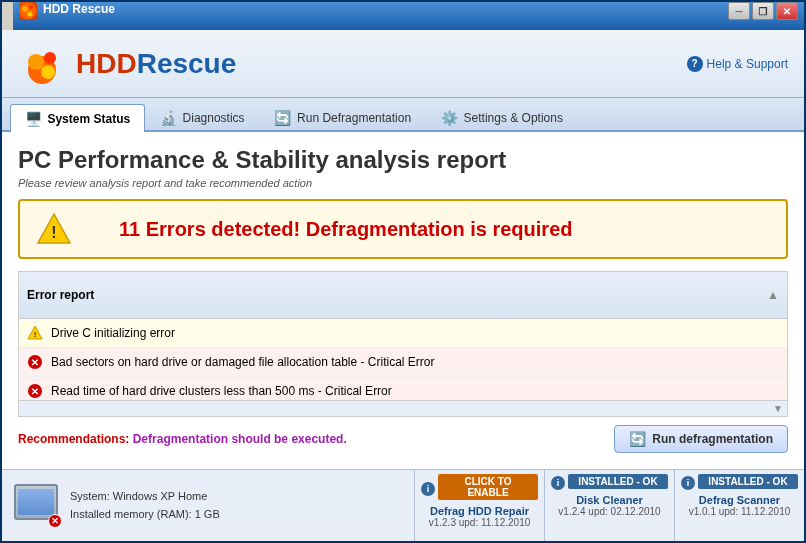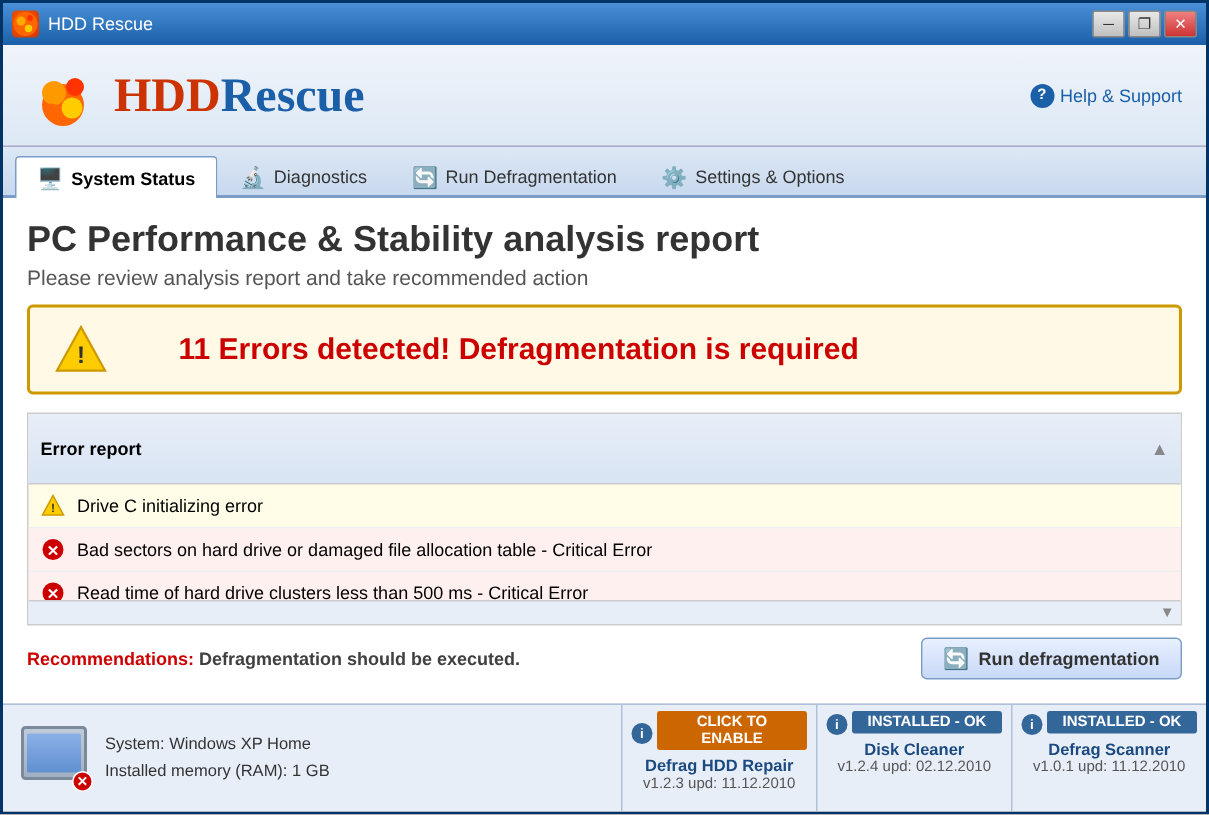--- a/index.html
+++ b/index.html
@@ -18,26 +18,27 @@
       height: 543px;
       border: 2px solid #003366;
       display: flex;
       flex-direction: column;
     }
 
     .title-bar {
       background: linear-gradient(to bottom, #4a90d9, #1a5fa8);
       height: 28px;
       display: flex;
-      align-items: center;
+      align-items: flex-start;
       padding: 0 6px;
       color: white;
       font-size: 12px;
-      font-weight: normal;
-      flex-shrink: 0;
+      font-weight: bold;
+      flex-shrink: 0;
+      margin-left: 11px;
     }
 
     .title-bar-icon {
       width: 18px;
       height: 18px;
       margin-right: 6px;
       background: radial-gradient(circle at 40% 40%, #ff6600, #cc3300);
       border-radius: 3px;
       display: flex;
       align-items: center;
@@ -87,24 +88,23 @@
       align-items: center;
       gap: 10px;
     }
 
     .logo-icon {
       width: 48px;
       height: 48px;
     }
 
     .logo-text {
-      font-size: 32px;
+      font-size: 28px;
       font-weight: bold;
       color: #333;
-      font-family: Liberation Serif, serif;
     }
 
     .logo-text span {
       color: #cc3300;
     }
 
     .help-link {
       color: #1a5fa8;
       font-size: 12px;
       display: flex;
@@ -176,23 +176,24 @@
     }
 
     .page-title {
       font-size: 24px;
       font-weight: bold;
       color: #333;
       margin-bottom: 3px;
     }
 
     .page-subtitle {
-      font-size: 14px;
+      font-size: 11px;
       color: #555;
       margin-bottom: 10px;
+      font-style: italic;
     }
 
     
     .error-banner {
       border: 2px solid #cc9900;
       background: #fff9e6;
       border-radius: 4px;
       padding: 10px 16px;
       display: flex;
       align-items: center;
@@ -551,21 +552,21 @@
             <text x="8" y="12" text-anchor="middle" font-size="10" font-weight="bold" fill="white">✕</text>
           </svg>
         </div>
       </div>
       <div style="text-align:right; padding:2px 4px; background:#e8eef8; border-top:1px solid #ccc; font-size:10px; color:#888;">▼</div>
     </div>
 
     <div class="recommendations-bar">
       <div class="recommendations-text">
         <span>Recommendations:</span>
-        <span style="color:#404040; font-weight:bold;">Defragmentation should be executed.</span>
+        <span style="color:#a21caf; font-weight:bold;">Defragmentation should be executed.</span>
       </div>
       <button class="run-btn">
         <span class="run-btn-icon">🔄</span>
         <span>Run defragmentation</span>
       </button>
     </div>
 
   </div>
 
   <div class="footer">

